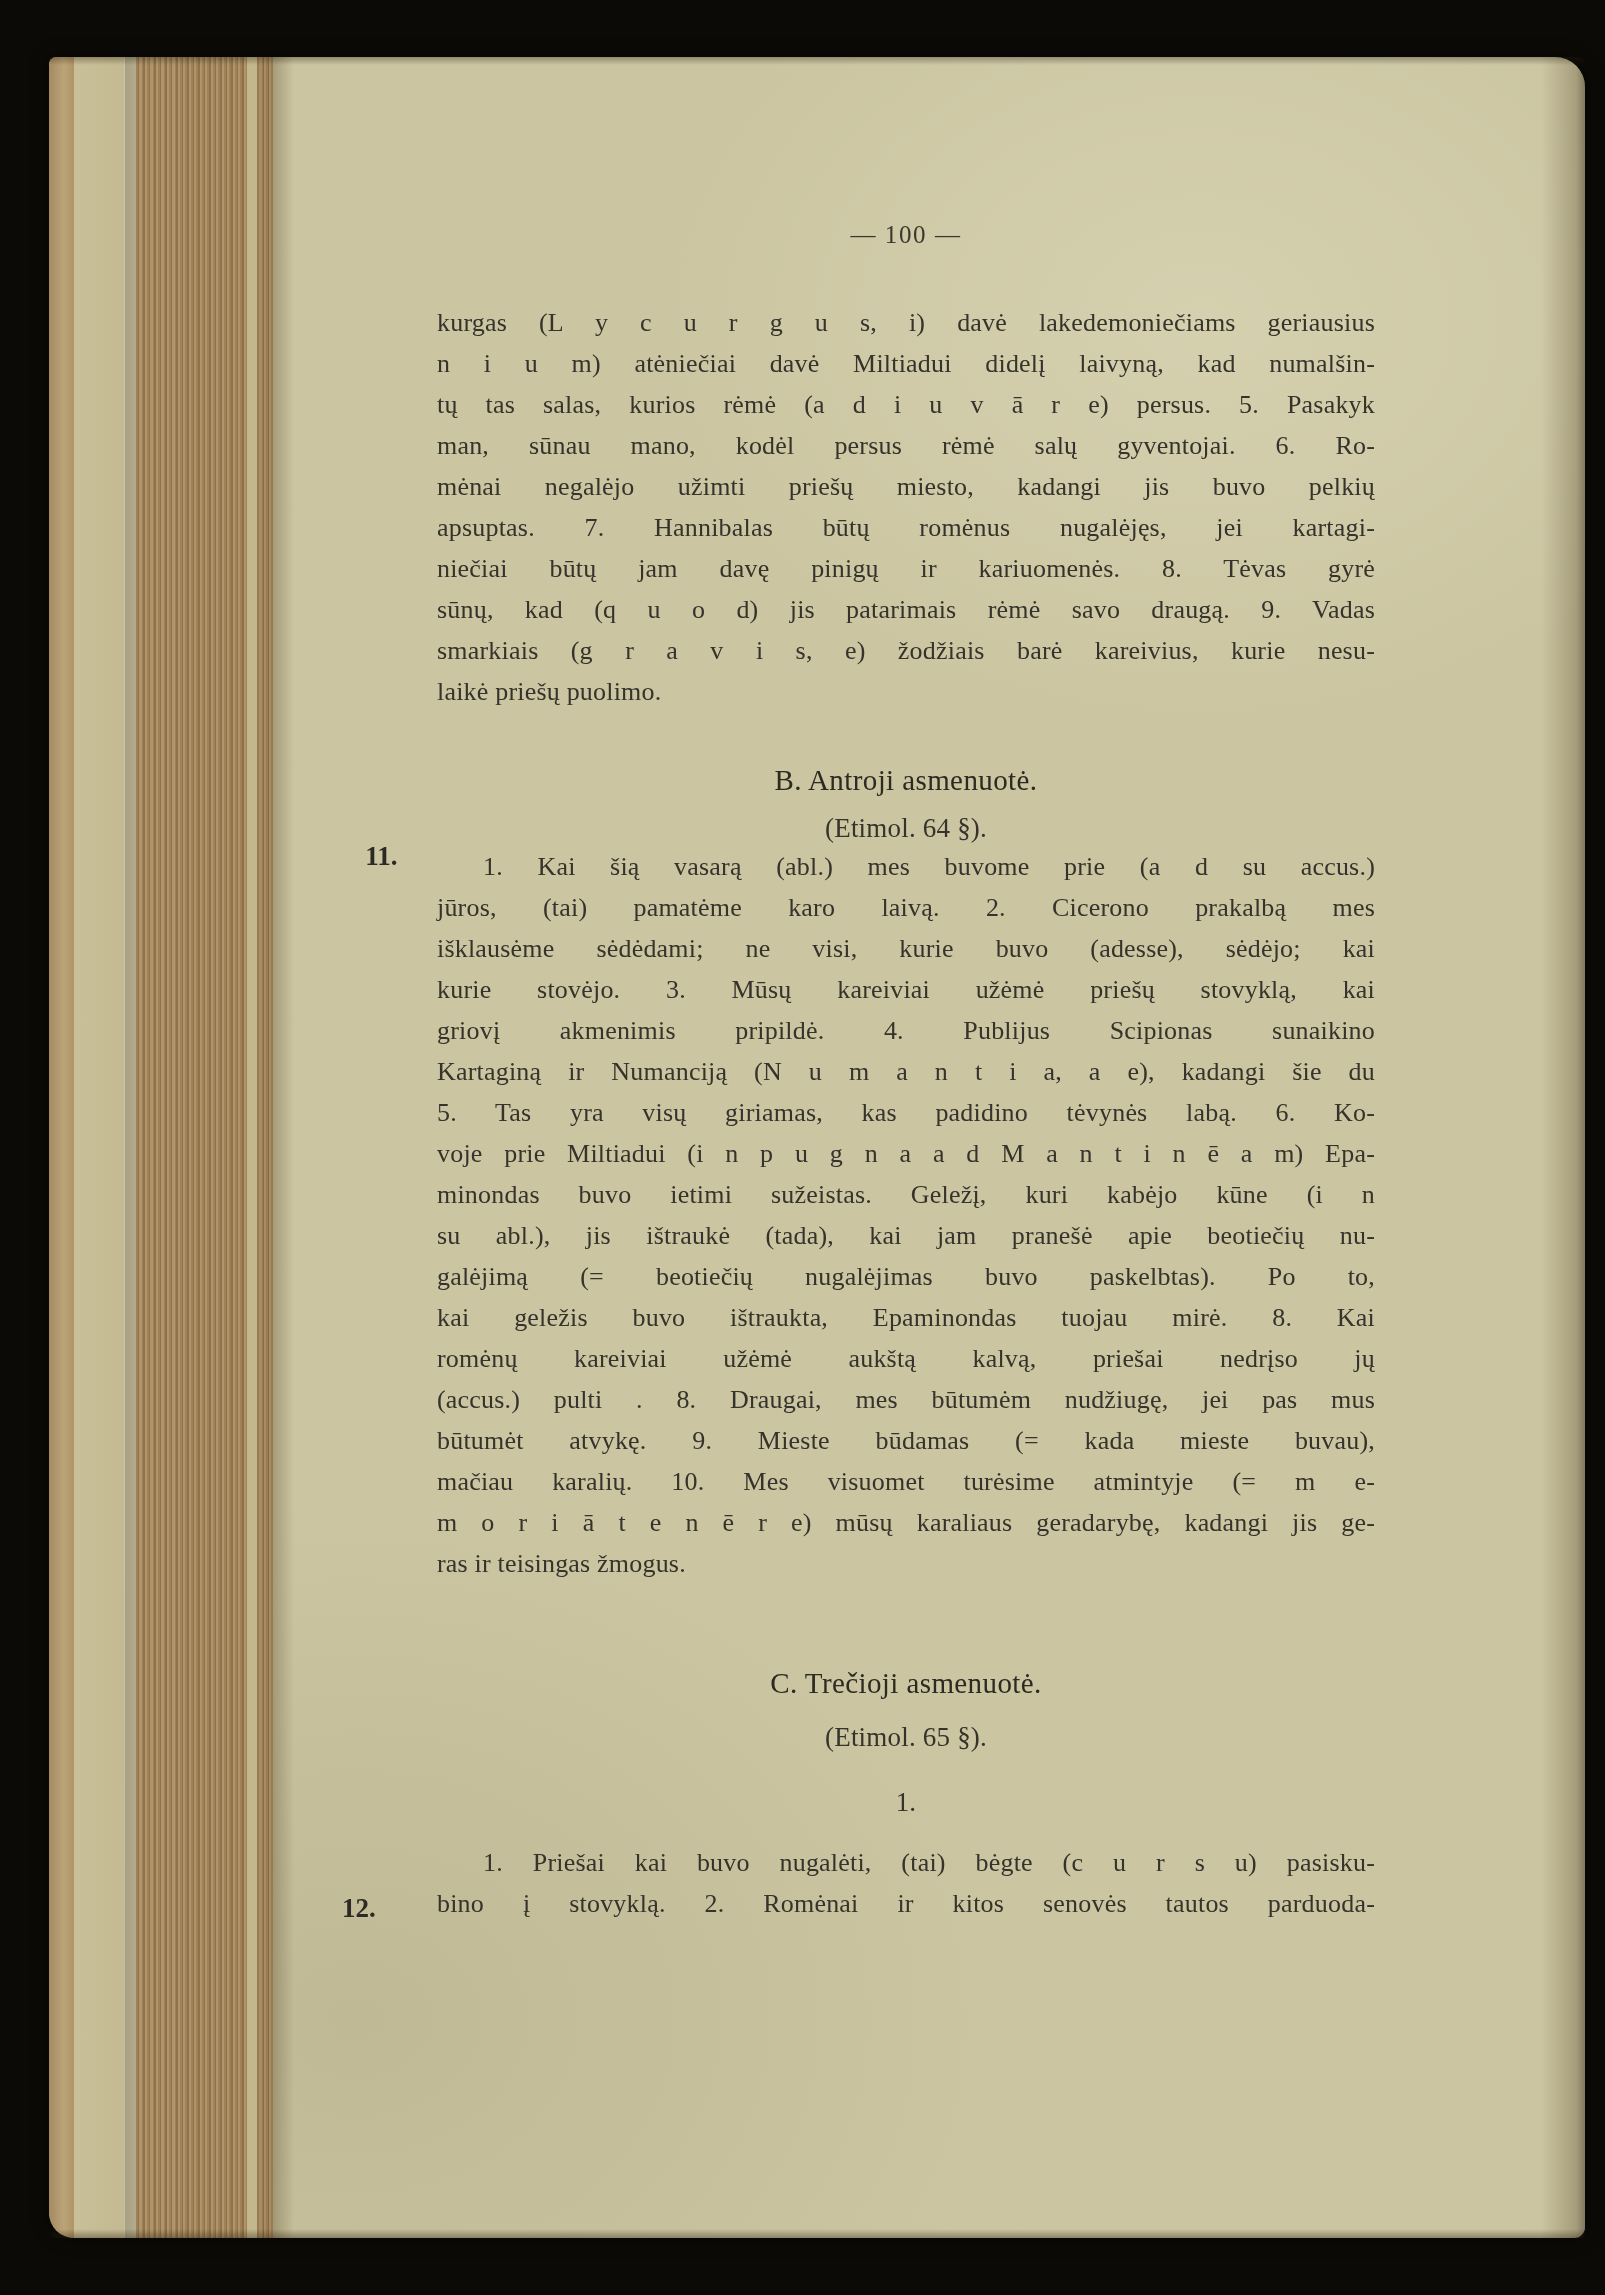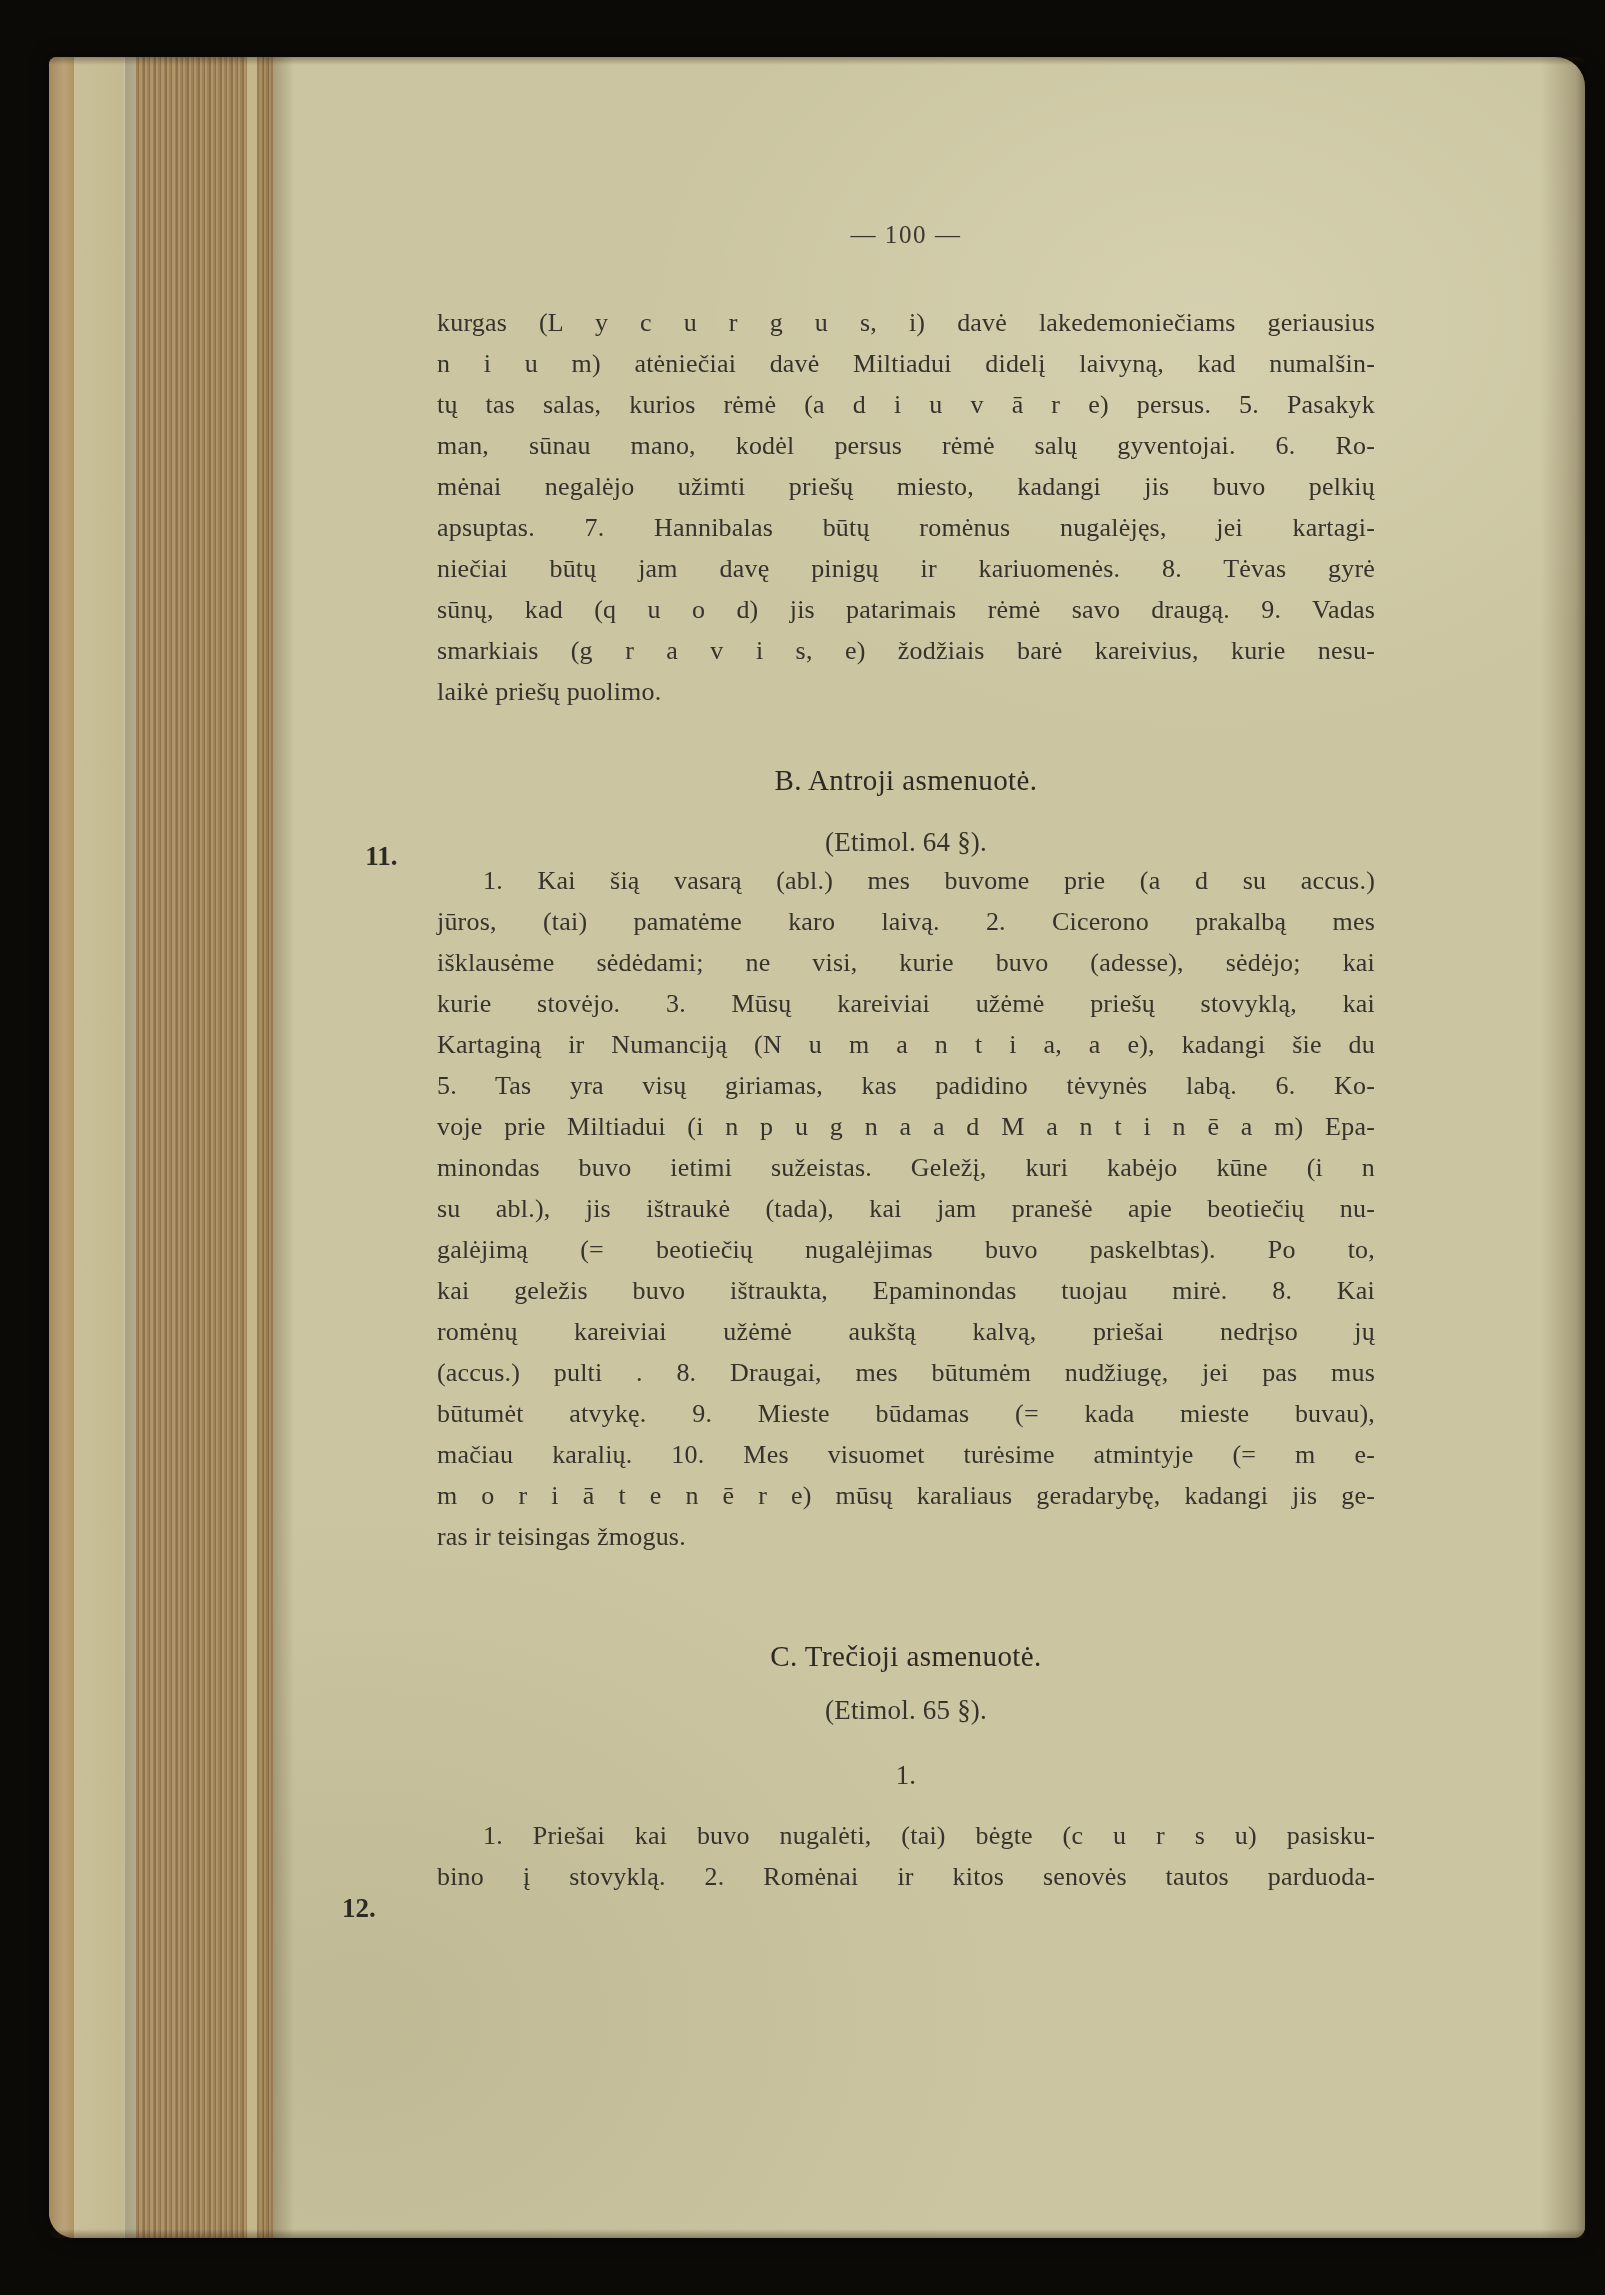--- a/index.html
+++ b/index.html
@@ -38,21 +38,21 @@
     position:absolute;left:388px;top:0;width:938px;
     color:#35332c;font-size:26px;line-height:41px;letter-spacing:0.2px;
   }
   .pagenum{margin-top:157px;text-align:center;font-size:25px;letter-spacing:1.6px;color:#3a382f;}
   .para{overflow:visible;}
   .p1{margin-top:47px;}
   .tline{min-height:41px;}
   .just{text-align:justify;text-align-last:justify;}
   .indent{text-indent:46px;}
   .sec-head{margin-top:49px;text-align:center;font-weight:normal;font-size:29px;line-height:38px;color:#2c2a23;letter-spacing:0.4px;}
-  .sub-head{margin-top:25px;text-align:center;font-size:27px;line-height:36px;}
+  .sub-head{margin-top:11px;text-align:center;font-size:27px;line-height:36px;}
   .pB{}
   .headC{margin-top:80px;}
   .subC{margin-top:17.3px;}
   .partnum{margin-top:30px;text-align:center;font-size:27px;line-height:35px;}
   .pC{margin-top:22px;}
   .margin-num{
     position:absolute;left:293px;width:79px;font-weight:bold;font-size:27px;color:#2c2a23;
     font-family:"Liberation Serif","DejaVu Serif",serif;
   }
   .mn-11{top:784px;text-align:center;}
@@ -94,20 +94,21 @@
       </div>
 
     <div class="sec-head">B. Antroji asmenuotė.</div>
     <div class="sub-head">(Etimol. 64 §).</div>
 
     <div class="para pB">
         <div class="tline just indent">1. Kai šią vasarą (abl.) mes  buvome  prie (a d su accus.)</div>
         <div class="tline just">jūros, (tai) pamatėme karo laivą. 2. Cicerono prakalbą mes</div>
         <div class="tline just">išklausėme sėdėdami; ne visi, kurie buvo (adesse), sėdėjo; kai</div>
         <div class="tline just">kurie stovėjo. 3. Mūsų kareiviai užėmė priešų stovyklą, kai</div>
+        <div class="tline just">griovį akmenimis pripildė. 4. Publijus Scipionas sunaikino</div>
         <div class="tline just">Kartaginą ir Numanciją (N u m a n t i a, a e), kadangi šie du</div>
         <div class="tline just">5. Tas yra visų giriamas, kas padidino tėvynės labą. 6. Ko-</div>
         <div class="tline just">voje prie Miltiadui (i n  p u g n a  a d  M a n t i n ē a m) Epa-</div>
         <div class="tline just">minondas buvo ietimi sužeistas. Geležį, kuri kabėjo kūne (i n</div>
         <div class="tline just">su abl.), jis ištraukė (tada), kai jam pranešė apie beotiečių nu-</div>
         <div class="tline just">galėjimą (= beotiečių nugalėjimas buvo paskelbtas). Po to,</div>
         <div class="tline just">kai geležis buvo ištraukta, Epaminondas tuojau mirė. 8. Kai</div>
         <div class="tline just">romėnų kareiviai užėmė aukštą  kalvą,  priešai  nedrįso jų</div>
         <div class="tline just">(accus.) pulti . 8. Draugai, mes būtumėm nudžiugę, jei pas mus</div>
         <div class="tline just">būtumėt atvykę. 9. Mieste būdamas (= kada mieste buvau),</div>

